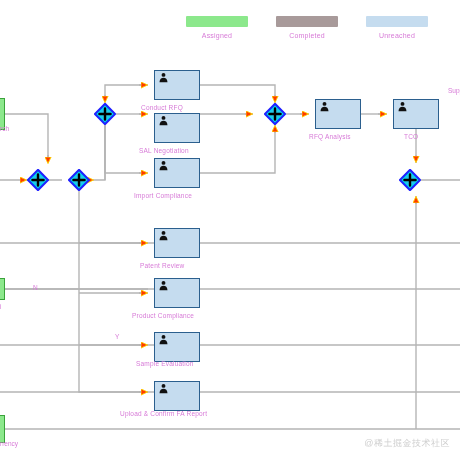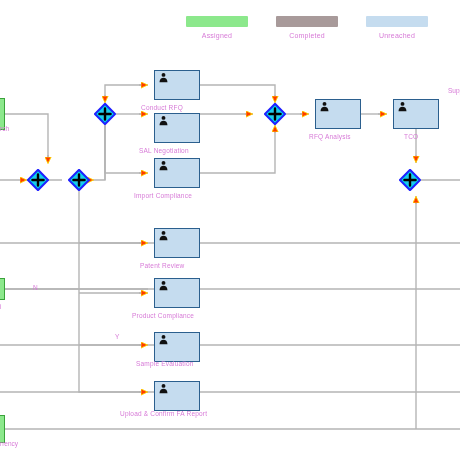--- a/index.html
+++ b/index.html
@@ -313,14 +313,15 @@
   </svg>
 
   <div class="edge-label" style="left:33px; top:284px;">N</div>
   <div class="edge-label" style="left:115px; top:333px;">Y</div>
 
   <div class="clip-label" style="left:0px; top:125px;">rch</div>
   <div class="clip-label" style="left:0px; top:303px;">i</div>
   <div class="clip-label" style="left:0px; top:440px;">rrency</div>
   <div class="clip-label" style="left:448px; top:87px;">Supp</div>
 
+  <div class="watermark">@稀土掘金技术社区</div>
 
 </div>
 
 </body></html>

